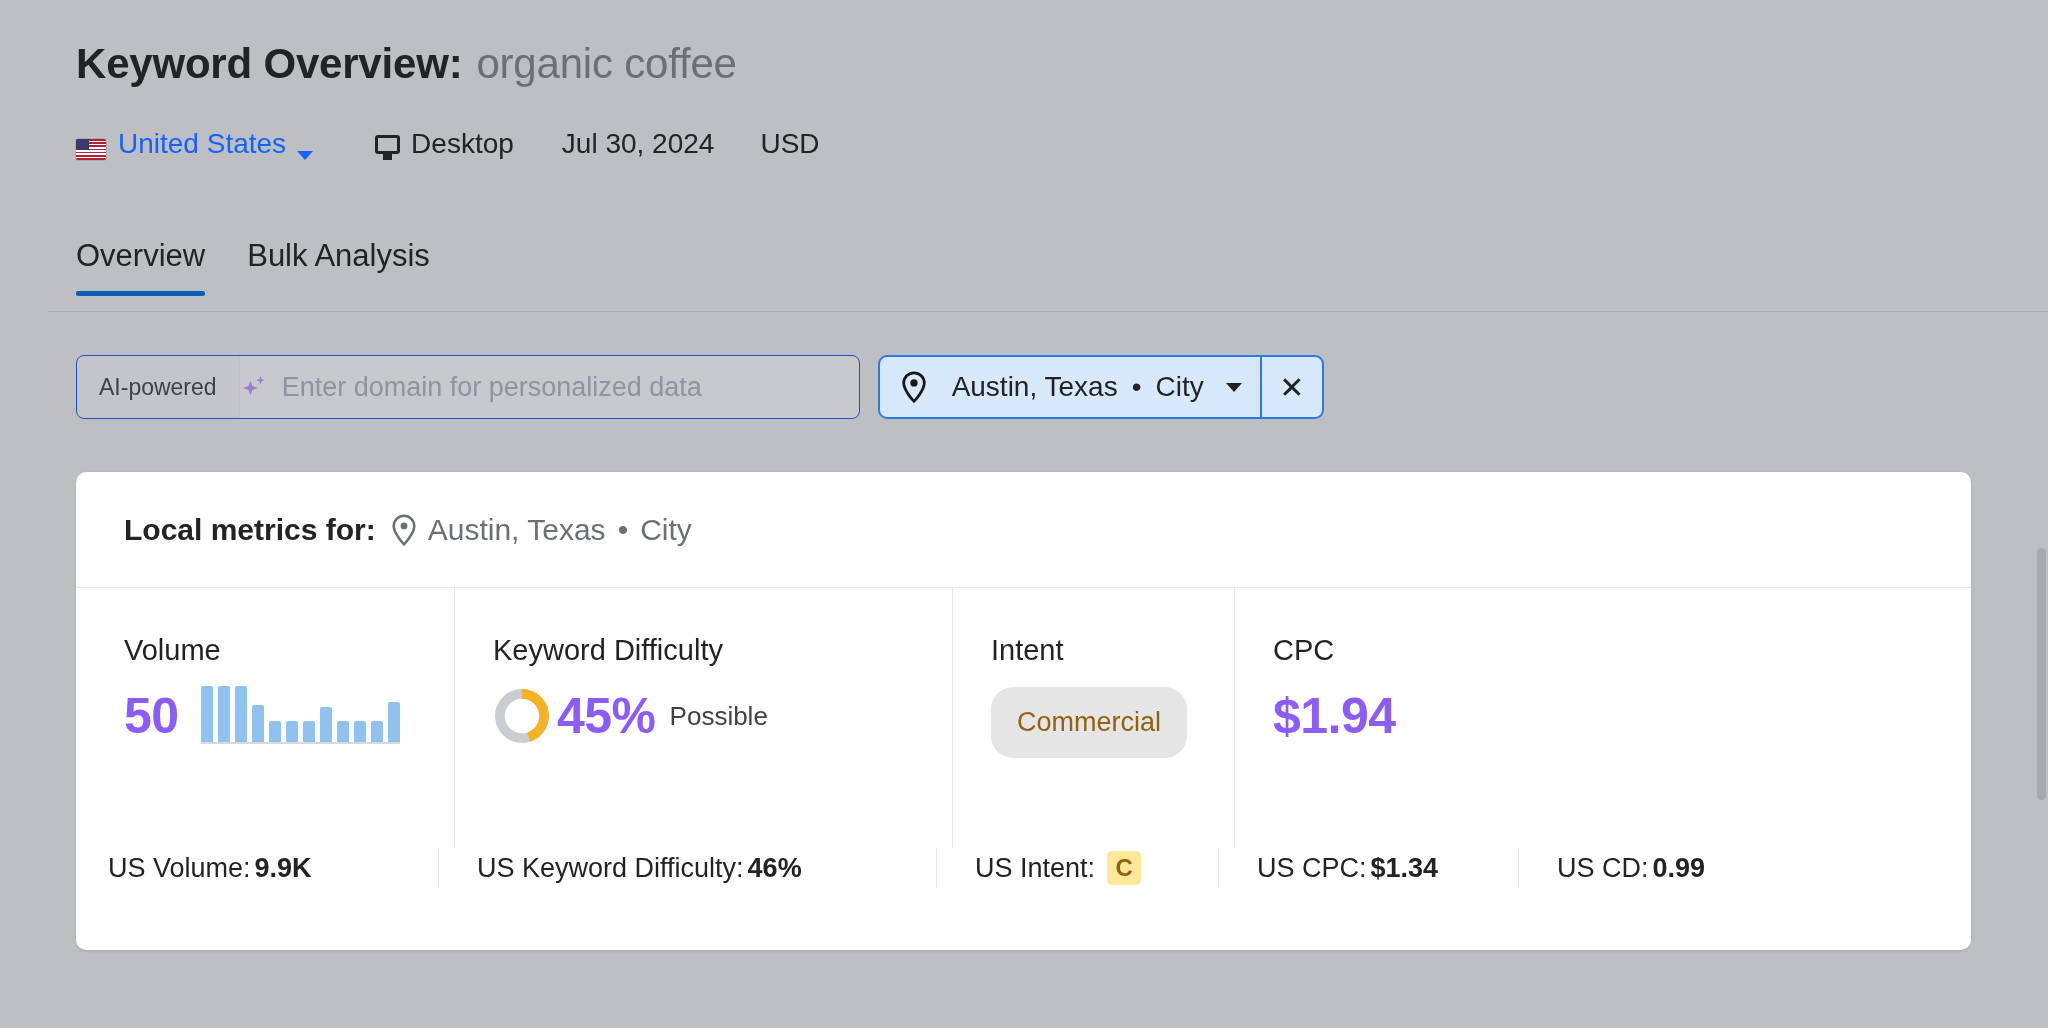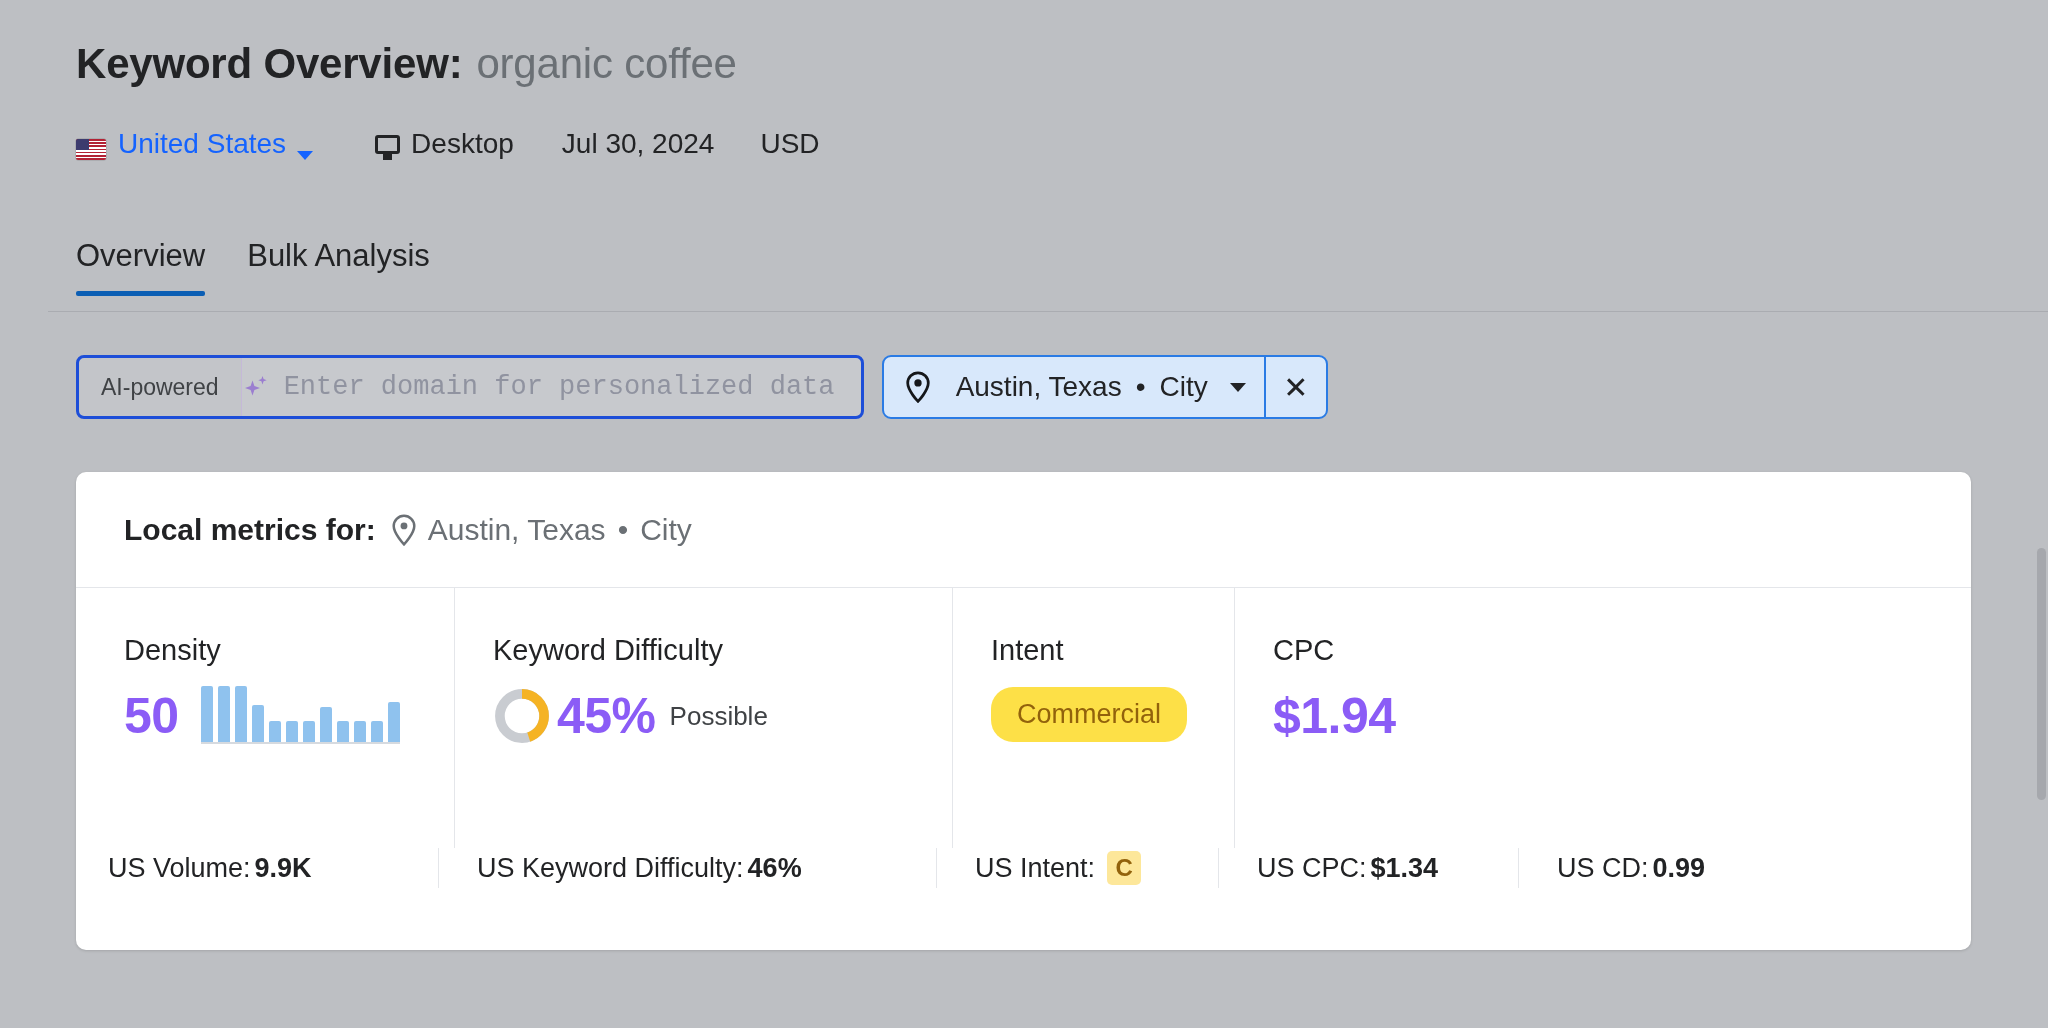--- a/index.html
+++ b/index.html
@@ -77,33 +77,32 @@
     background: #aaacb1;
   }
 
   
   .search-row {
     position: absolute; left: 76px; top: 355px;
     display: flex; align-items: center; gap: 18px;
   }
   .domain-box {
     display: flex; align-items: stretch; height: 64px;
-    border: 3px solid #1d4ed8; border-radius: 8px;
+    border: 1px solid #1d4ed8; border-radius: 8px;
     background: rgba(255,255,255,0.10); overflow: hidden; justify-content: space-between;
   }
   .ai-chip {
     display: flex; align-items: center; padding: 0 22px;
     font-size: 23px; color: #3f4245; white-space: nowrap;
   }
   .domain-input-wrap {
     display: flex; align-items: center; gap: 14px;
     padding: 0 24px 0 0; min-width: 620px;
     border-left: 1px solid #c5b9d8;
     background: rgba(255,255,255,0.08);
-    font-family: Liberation Mono, monospace;
   }
   .sparkle { width: 28px; height: 28px; flex: none; }
   .domain-input {
     border: none; outline: none; background: transparent;
     font-family: inherit; font-size: 27px; color: #3f4245; width: 100%;
   }
   .domain-input::placeholder { color: #9093a0; opacity: 1; }
 
   .loc-chip {
     display: flex; align-items: stretch; height: 64px;
@@ -159,22 +158,22 @@
   .m-suffix { font-size: 26px; color: #3f4245; margin-left: 14px; }
 
   .spark { display: flex; align-items: flex-end; gap: 5px; height: 56px;
            margin-left: 22px; border-bottom: 2px solid #d6dadf; padding-bottom: 0; }
   .spark i { display: block; width: 12px; background: #8fc2ee; border-radius: 2px 2px 0 0; }
 
   .donut { width: 58px; height: 58px; flex: none; margin-right: 6px; }
 
   .badge-commercial {
     display: inline-flex; align-items: center; justify-content: center;
-    background: #fde047; color: #92620c; border-radius: 22px;
-    padding: 12px 26px; font-size: 27px; white-space: nowrap;
+    background: #e5e5e5; color: #92620c; border-radius: 22px;
+    padding: 20px 26px; font-size: 27px; white-space: nowrap;
   }
 
   .sub-row {
     display: flex; padding-left: 32px;
     font-size: 27px; color: #222325; white-space: nowrap;
   }
   .sub { display: flex; align-items: center; height: 40px; }
   .sub + .sub { border-left: 1px solid #e4e6ea; padding-left: 38px; }
   .s-volume { width: 330px; }
   .s-kd { width: 498px; }
@@ -273,21 +272,21 @@
         </svg>
       </span>
       <span class="val">Austin, Texas</span>
       <span class="val" style="margin:0 12px">•</span>
       <span class="val">City</span>
     </div>
 
     <div class="metrics">
 
       <div class="metric m-volume">
-        <div class="m-label">Density</div>
+        <div class="m-label">Volume</div>
         <div class="m-value-row">
           <span class="m-value">50</span>
           <span class="spark" id="spark">
               <i style="height: 56px;"></i>
               <i style="height: 56px;"></i>
               <i style="height: 56px;"></i>
               <i style="height: 36.96px;"></i>
               <i style="height: 21.28px;"></i>
               <i style="height: 21.28px;"></i>
               <i style="height: 21.28px;"></i>

